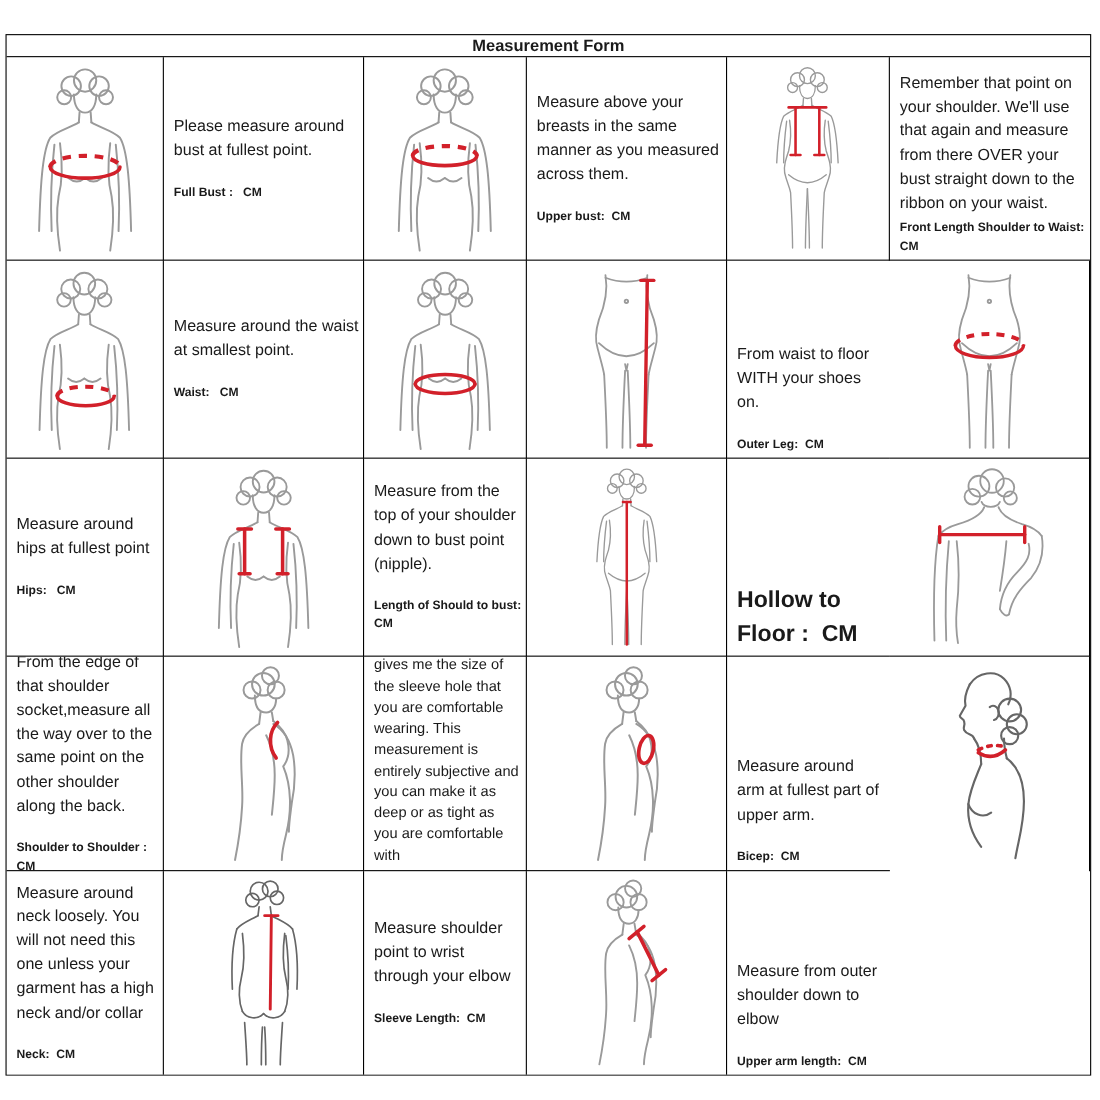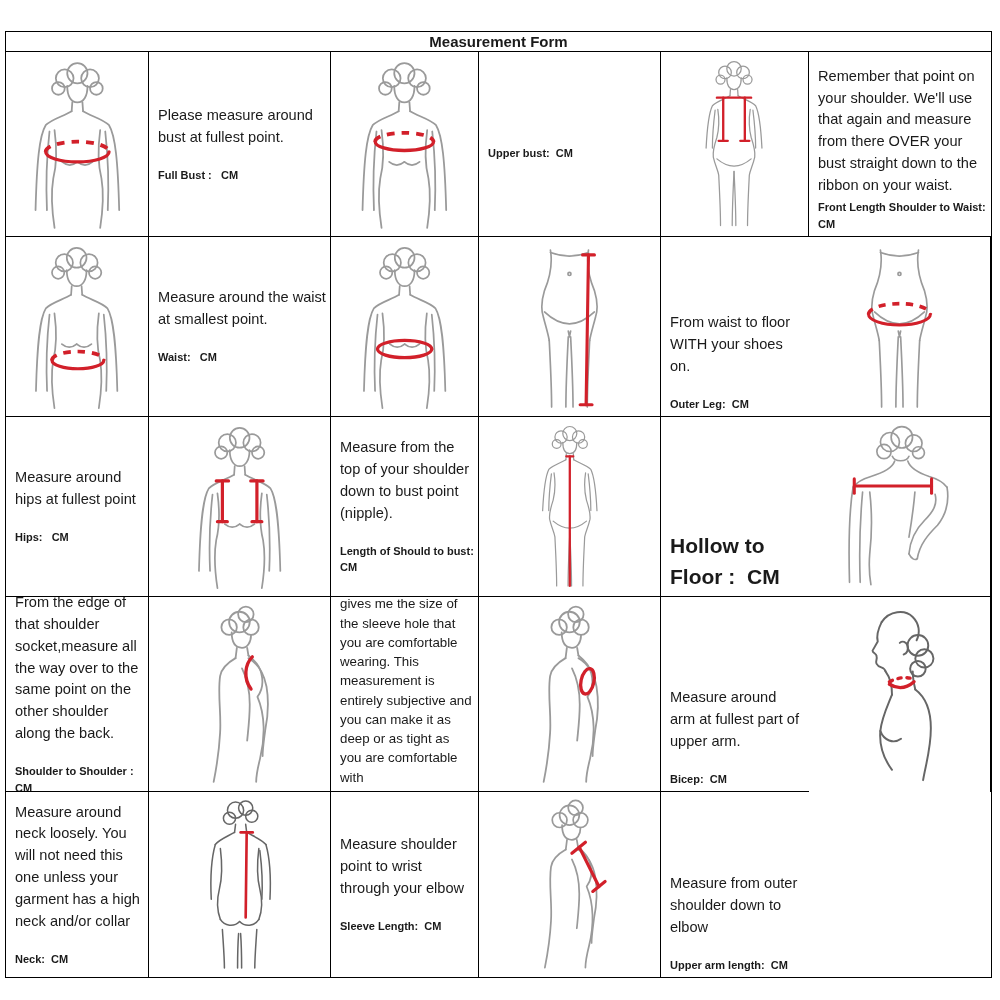--- a/index.html
+++ b/index.html
@@ -176,20 +176,21 @@
       <p class="lbl">Full Bust :   CM</p>
     </div>
     <div class="cell fig">
       <svg viewBox="0 0 100 135">
         <use href="#sym-torso"></use>
         <path class="red" d="M27,66 A23,7 0 0,0 73,66"></path>
         <path class="red-dash" d="M27,66 A23,7 0 0,1 73,66"></path>
       </svg>
     </div>
     <div class="cell txt">
+      <p>Measure above your breasts in the same manner as you measured across them.</p>
       <p class="lbl">Upper bust:  CM</p>
     </div>
     <div class="cell fig">
       <svg viewBox="0 0 100 190">
         <use href="#sym-body"></use>
         <g class="red" stroke-width="2.4">
           <line x1="31" y1="44" x2="69" y2="44"></line>
           <line x1="38" y1="44" x2="38" y2="92"></line>
             <line x1="62" y1="44" x2="62" y2="92"></line>
           <line x1="33" y1="92" x2="43" y2="92"></line>

